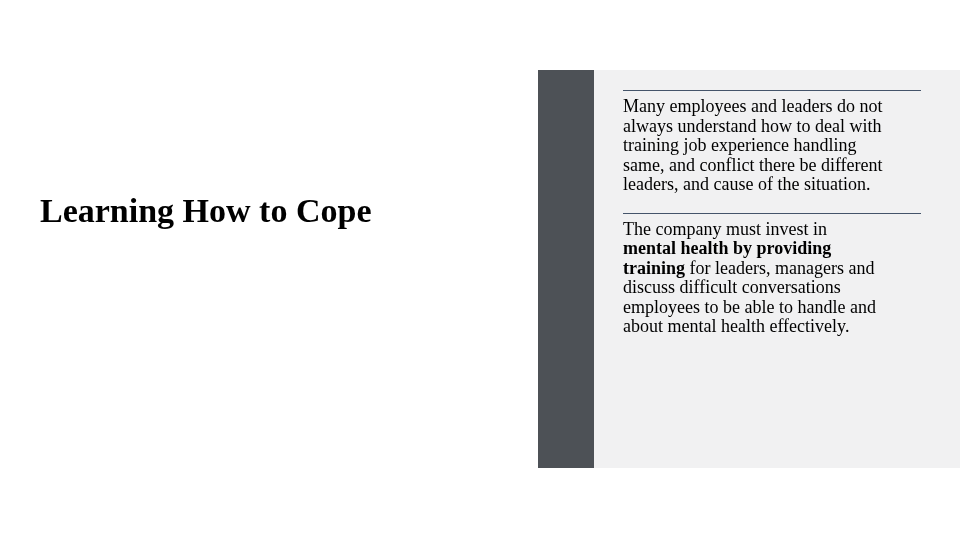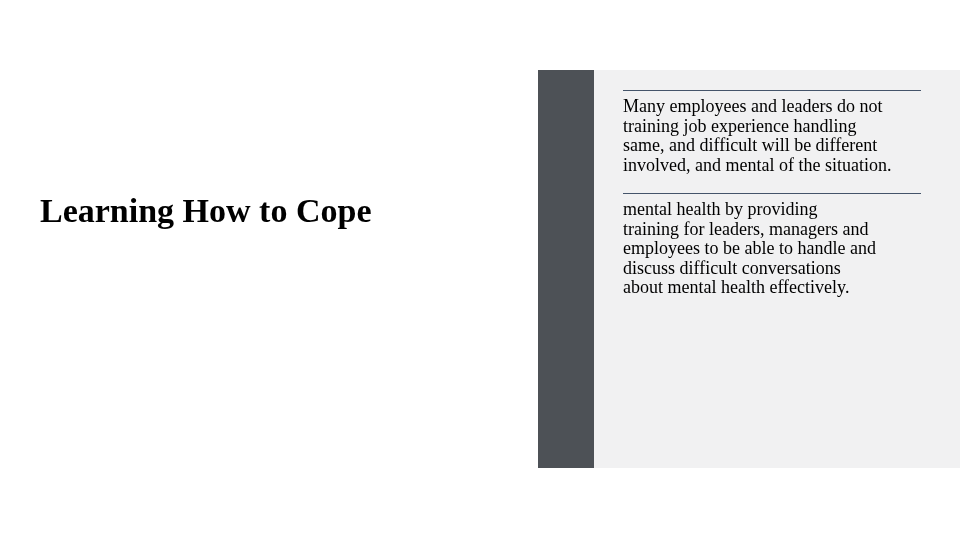--- a/index.html
+++ b/index.html
@@ -58,41 +58,43 @@
     margin-top: 18px;
   }
 
   .line {
     font-size: 18px;
     line-height: 19.5px;
     white-space: nowrap;
     color: #000000;
   }
   .line .b {
-    font-weight: normal;
+    font-weight: bold;
   }
 </style>
 </head>
 <body>
 
 <div class="slide" style="background: rgb(255, 255, 255);">
   <div class="title">
       <div>Learning How to Cope</div>
     </div>
   <div class="accent-bar"></div>
   <div class="panel">
     <div>
         <div class="block">
           <div class="line"><span>Many employees and leaders do not</span></div>
+          <div class="line"><span>always understand how to deal with</span></div>
           <div class="line"><span>training job experience handling</span></div>
-          <div class="line"><span>same, and difficult will be different</span></div>
-          <div class="line"><span>involved, and mental of the situation.</span></div>
+          <div class="line"><span>same, and conflict there be different</span></div>
+          <div class="line"><span>leaders, and cause of the situation.</span></div>
         </div>
         <div class="block">
+          <div class="line"><span>The company must invest in</span></div>
           <div class="line"><span class="b">mental health by providing</span></div>
           <div class="line"><span class="b">training</span><span> for leaders, managers and</span></div>
+          <div class="line"><span>discuss difficult conversations</span></div>
           <div class="line"><span>employees to be able to handle and</span></div>
-          <div class="line"><span>discuss difficult conversations</span></div>
           <div class="line"><span>about mental health effectively.</span></div>
         </div>
       </div>
   </div>
 </div>
 
 </body></html>

